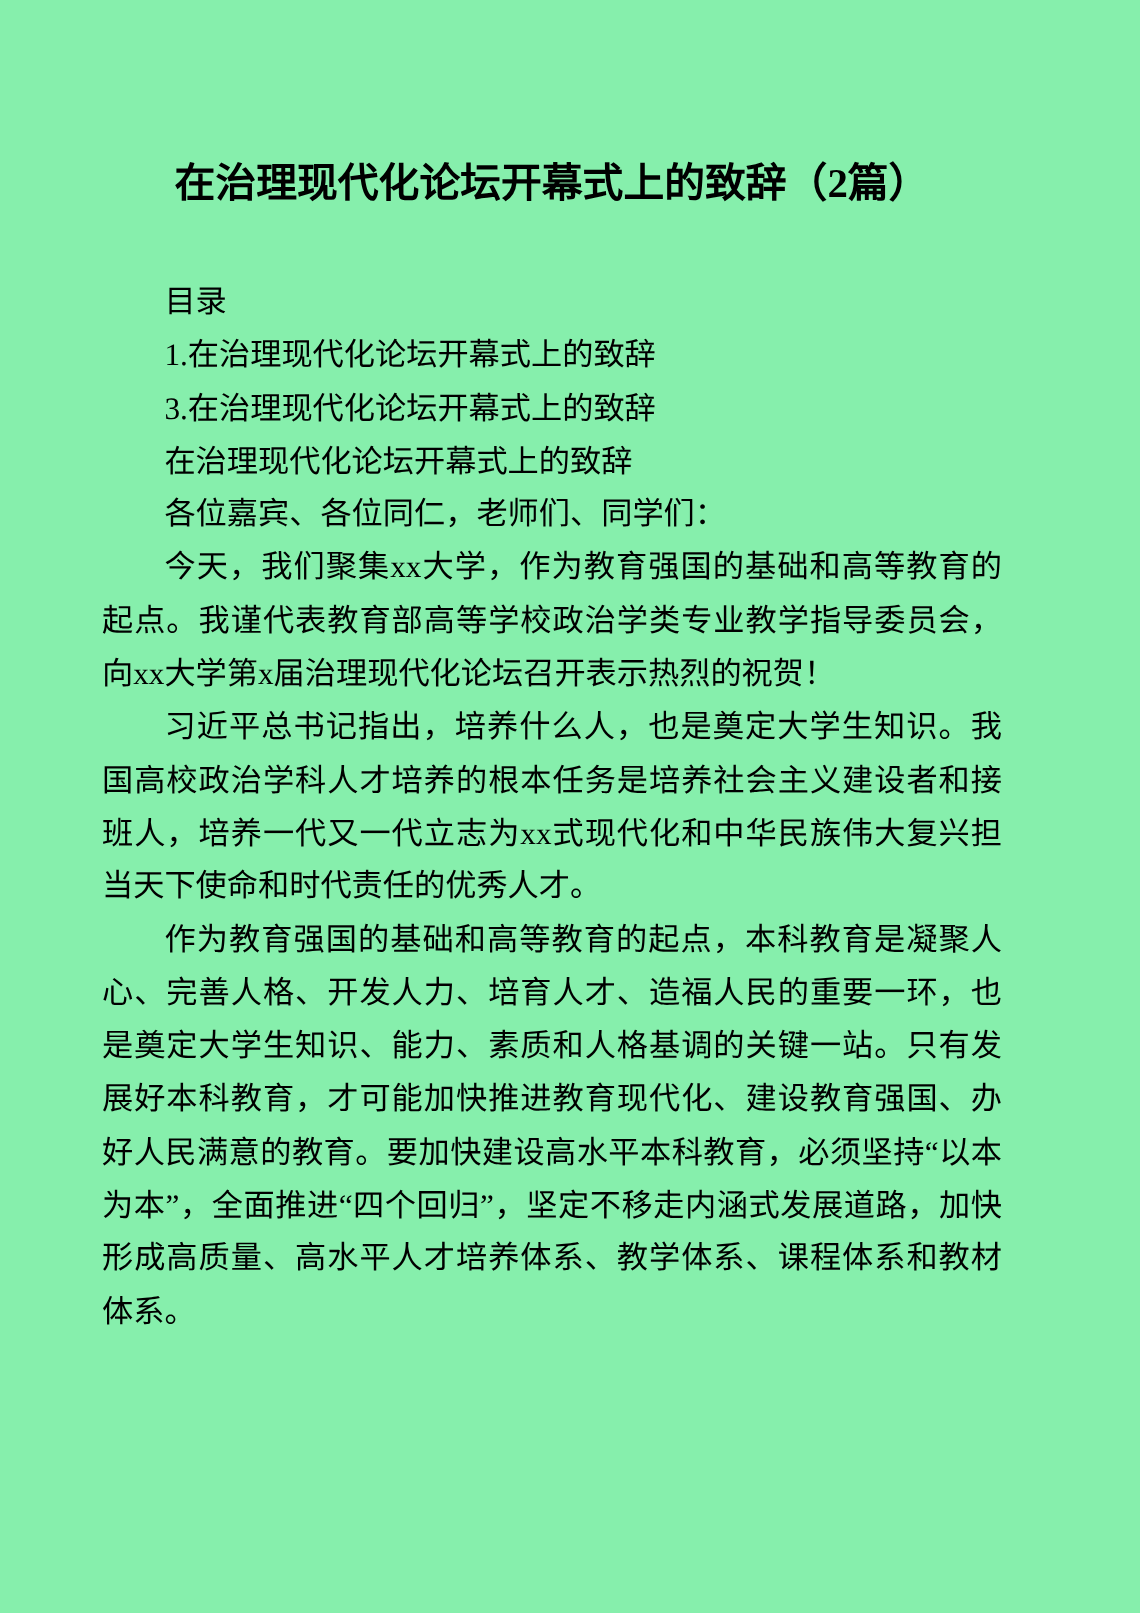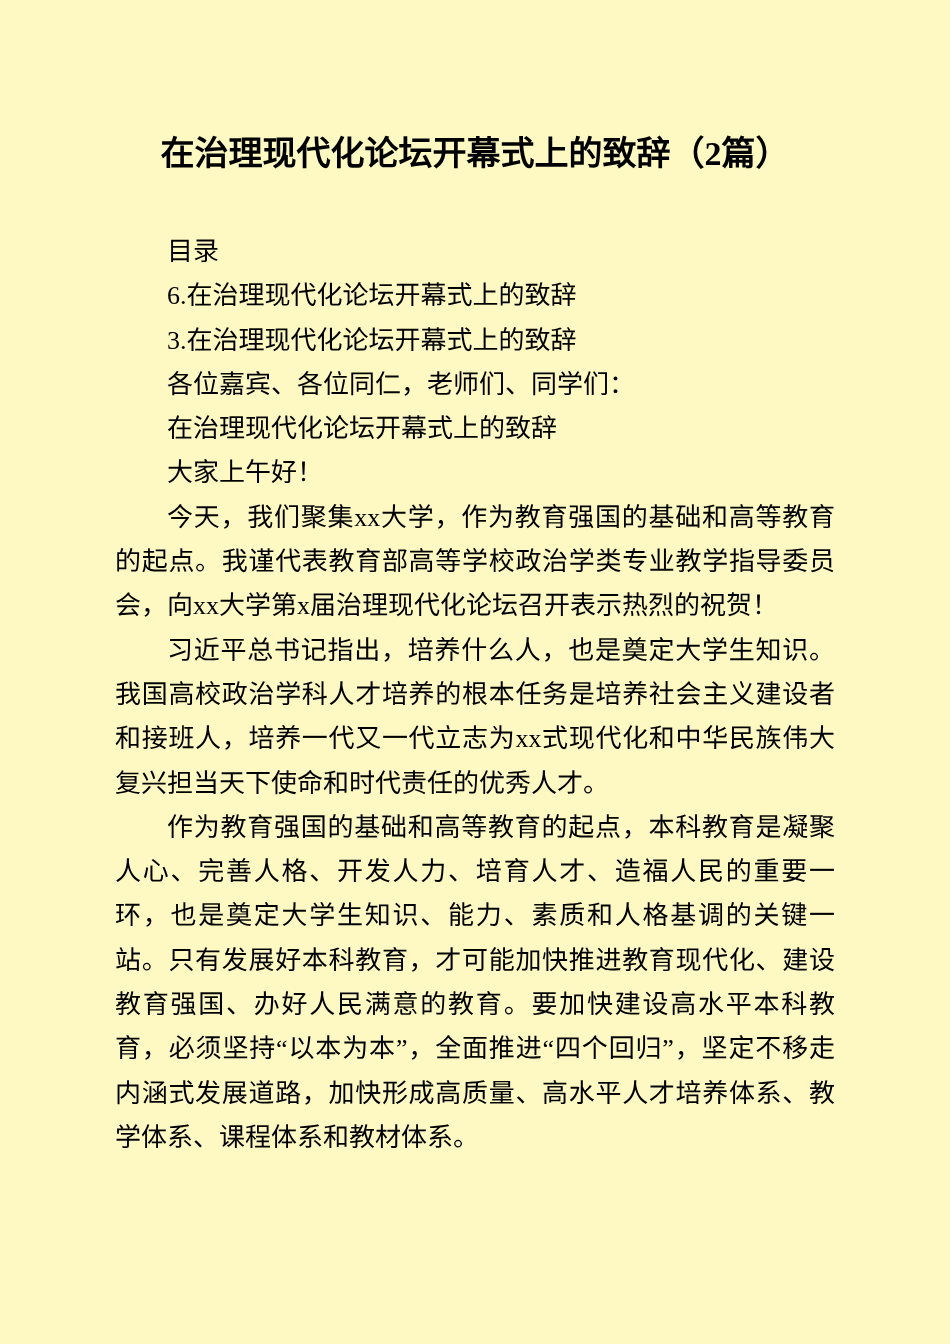--- a/index.html
+++ b/index.html
@@ -11,22 +11,22 @@
     width: 950px;
     height: 1344px;
     overflow: hidden;
     color: #000000;
     font-family: "Liberation Serif", "DejaVu Serif", serif;
   }
   .page {
     box-sizing: border-box;
     width: 950px;
     height: 1344px;
-    padding: 128px 115px 0 115px;
-    background: #fef9c3;
+    padding: 128px 115px 0 85px;
+    background: #86efac;
   }
   .doc-title {
     margin: 0 0 50px 0;
     font-size: 34px;
     line-height: 52px;
     font-weight: bold;
     text-align: center;
     letter-spacing: 0px;
     color: #000000;
   }
@@ -46,29 +46,28 @@
 <body>
 
 <div class="page">
 
   <h1 class="doc-title">在治理现代化论坛开幕式上的致辞（2篇）</h1>
 
   <div class="doc-body">
 
     <p>目录</p>
 
-    <p>6.在治理现代化论坛开幕式上的致辞</p>
+    <p>1.在治理现代化论坛开幕式上的致辞</p>
 
     <p>3.在治理现代化论坛开幕式上的致辞</p>
 
+    <p>在治理现代化论坛开幕式上的致辞</p>
+
     <p>各位嘉宾、各位同仁，老师们、同学们：</p>
 
-    <p>在治理现代化论坛开幕式上的致辞</p>
-
-    <p>大家上午好！</p>
 
     <p>今天，我们聚集xx大学，作为教育强国的基础和高等教育的起点。我谨代表教育部高等学校政治学类专业教学指导委员会，向xx大学第x届治理现代化论坛召开表示热烈的祝贺！</p>
 
     <p>习近平总书记指出，培养什么人，也是奠定大学生知识。我国高校政治学科人才培养的根本任务是培养社会主义建设者和接班人，培养一代又一代立志为xx式现代化和中华民族伟大复兴担当天下使命和时代责任的优秀人才。</p>
 
     <p>作为教育强国的基础和高等教育的起点，本科教育是凝聚人心、完善人格、开发人力、培育人才、造福人民的重要一环，也是奠定大学生知识、能力、素质和人格基调的关键一站。只有发展好本科教育，才可能加快推进教育现代化、建设教育强国、办好人民满意的教育。要加快建设高水平本科教育，必须坚持“以本为本”，全面推进“四个回归”，坚定不移走内涵式发展道路，加快形成高质量、高水平人才培养体系、教学体系、课程体系和教材体系。</p>
 
   </div>
 </div>
 

